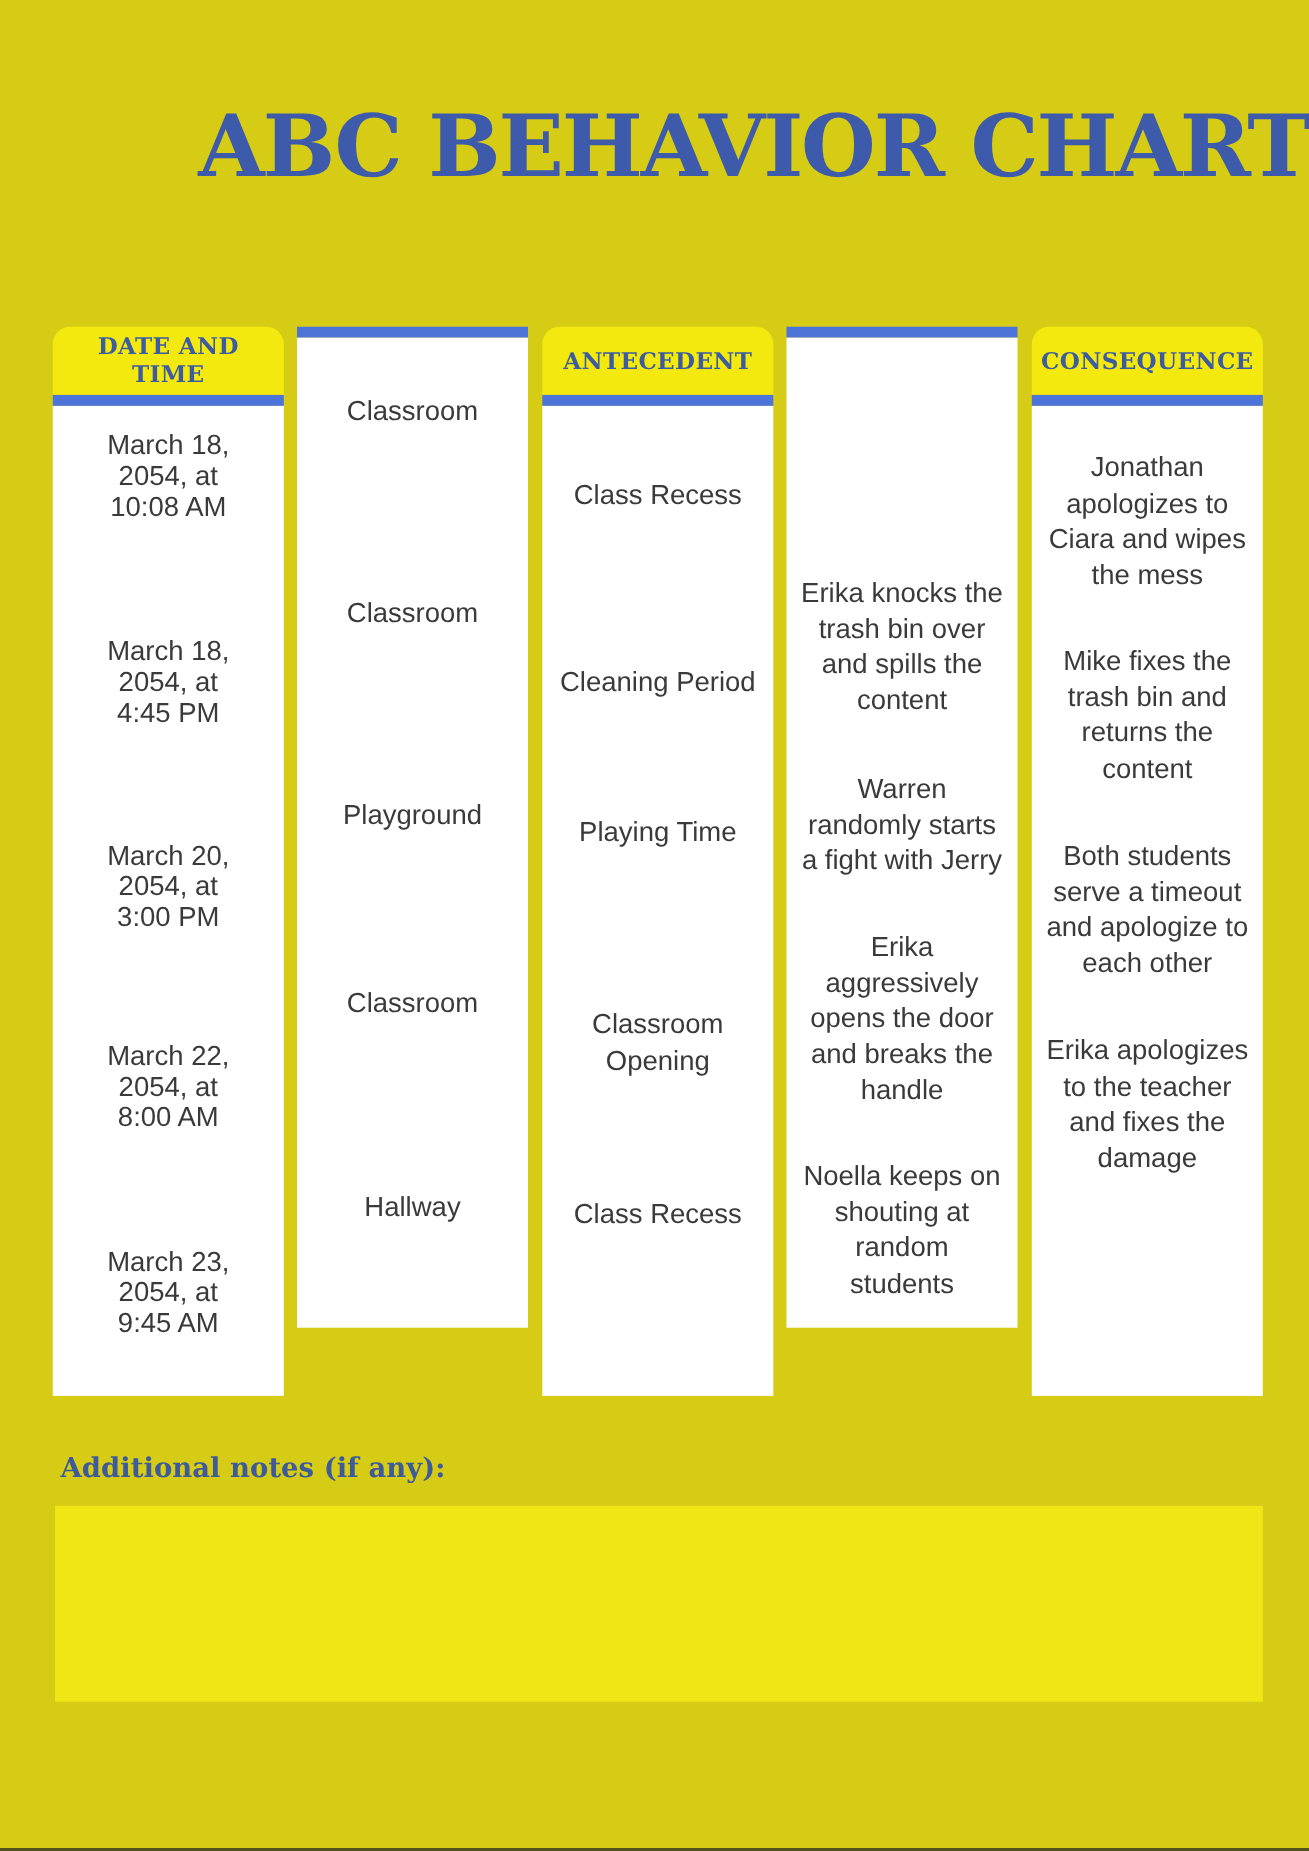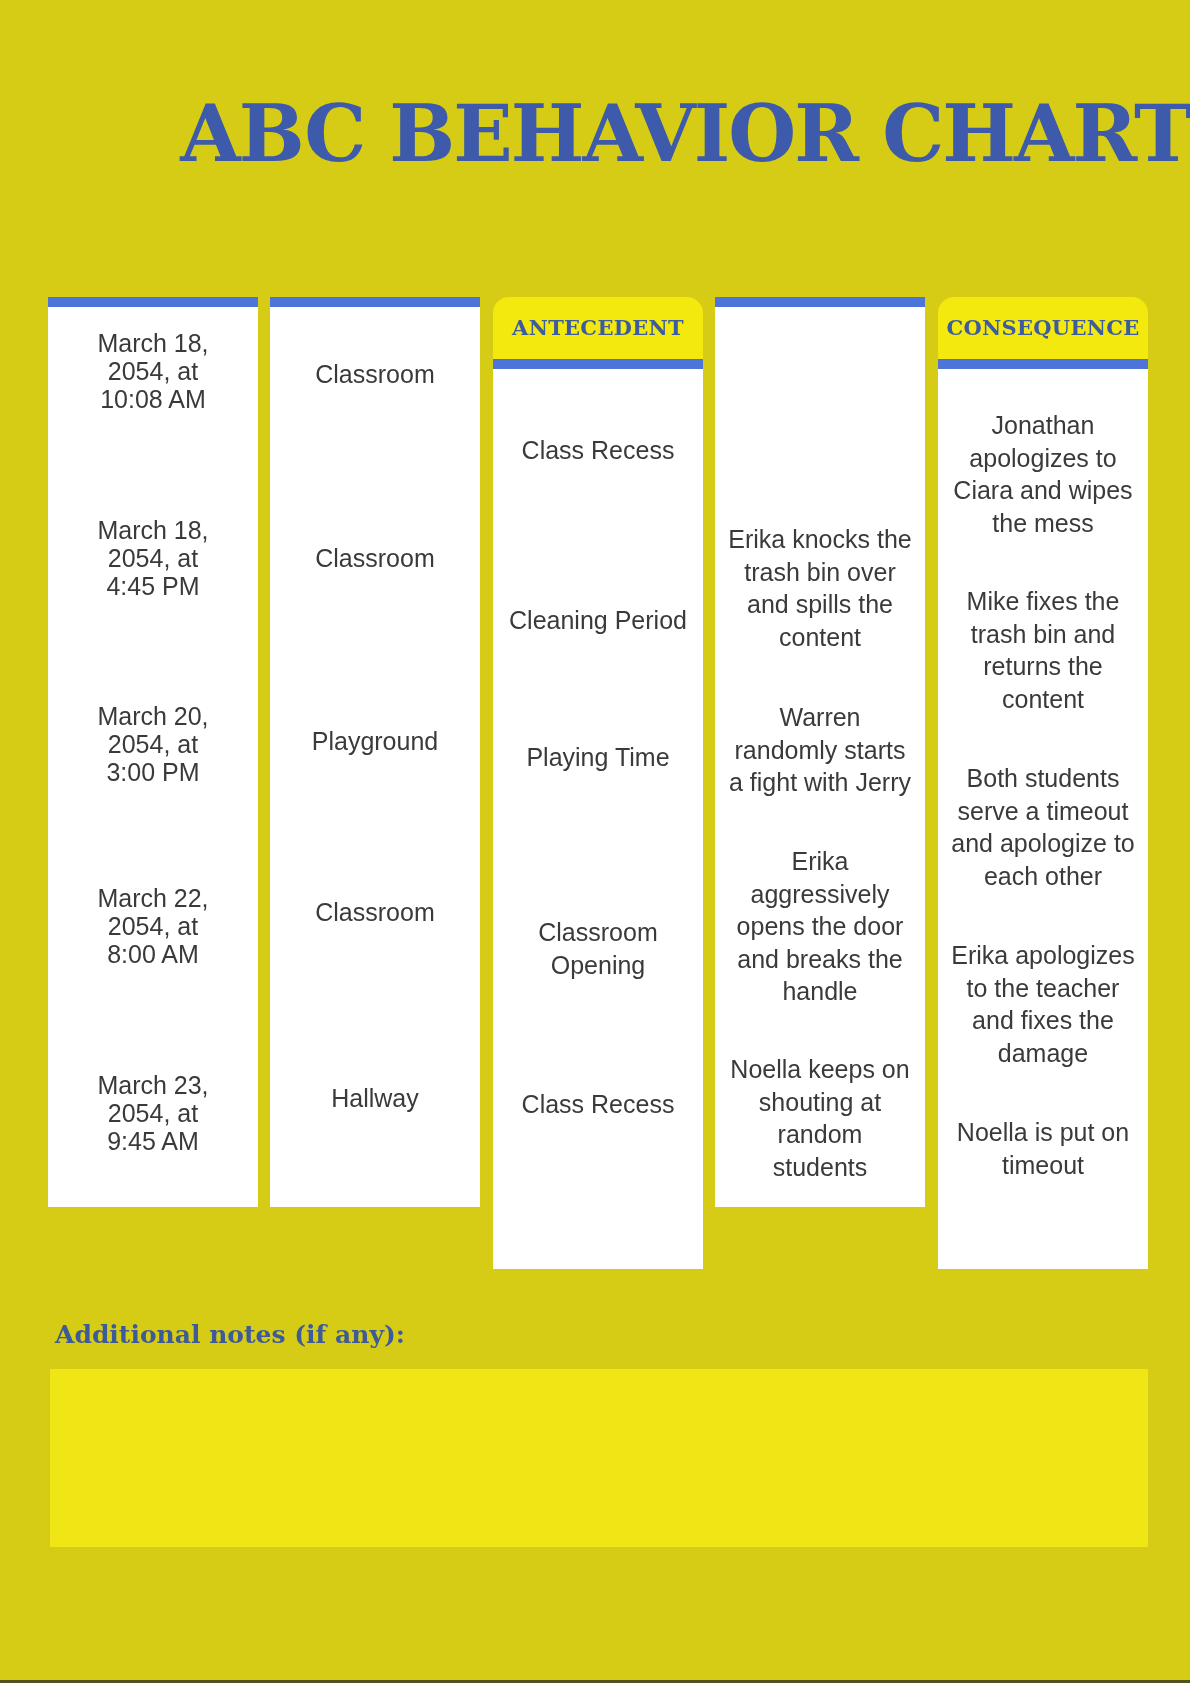--- a/index.html
+++ b/index.html
@@ -45,20 +45,22 @@
   .bottom-strip { position:absolute; left:0; bottom:0; width:100%; height:3px; background:#52521f; }
 </style>
 </head>
 <body>
 
 <div class="page">
 
   <div class="title">ABC BEHAVIOR CHART</div>
 
   <div class="col" style="left:48px">
+    <div class="col-header">DATE AND
+TIME</div>
     <div class="col-bar"></div>
     <div class="col-body">
       <div class="cell date" style="top:64px">March 18,
 2054, at
 10:08 AM</div>
       <div class="cell date" style="top:251px">March 18,
 2054, at
 4:45 PM</div>
       <div class="cell date" style="top:437px">March 20,
 2054, at
@@ -131,22 +133,20 @@
 returns the
 content</div>
       <div class="cell" style="top:458px">Both students
 serve a timeout
 and apologize to
 each other</div>
       <div class="cell" style="top:635px">Erika apologizes
 to the teacher
 and fixes the
 damage</div>
-      <div class="cell" style="top:779px">Noella is put on
-timeout</div>
     </div>
   </div>
 
   <div class="notes-label">Additional notes (if any):</div>
   <div class="notes-box"></div>
 
   <div class="bottom-strip"></div>
 </div>
 
 </body></html>

